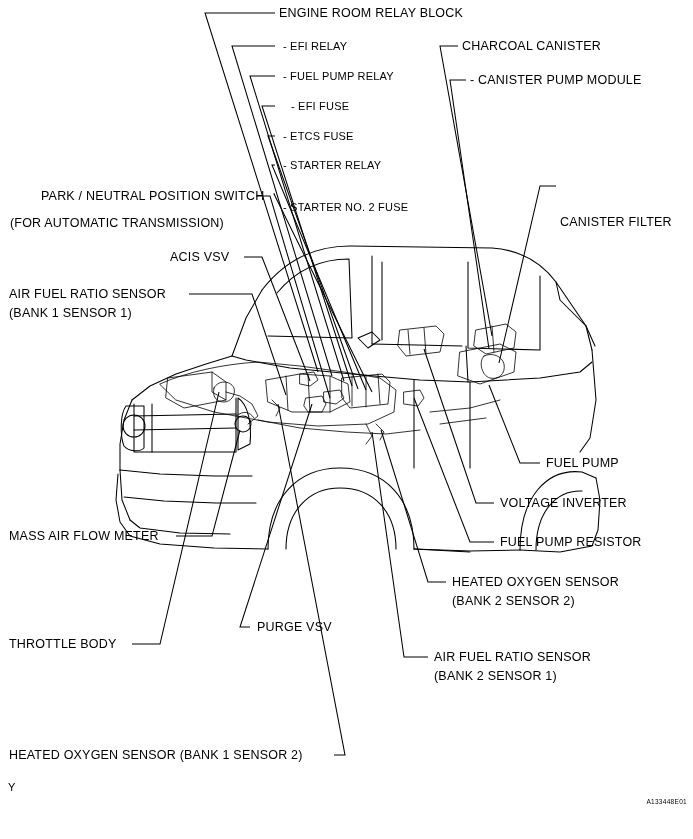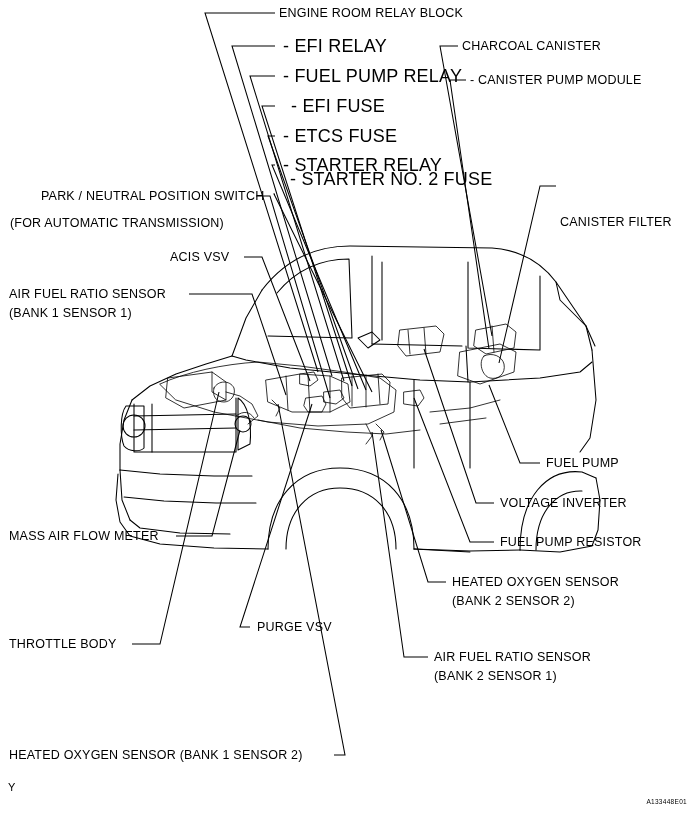--- a/index.html
+++ b/index.html
@@ -23,21 +23,21 @@
   }
   .lbl {
     position: absolute;
     font-size: 12.5px;
     line-height: 15px;
     letter-spacing: 0.2px;
     white-space: nowrap;
     color: #000;
   }
   .lbl.sub {
-    font-size: 18px;
+    font-size: 11px;
   }
   #figcode {
     position: absolute;
     right: 6px;
     bottom: 6px;
     font-size: 6.5px;
     letter-spacing: 0.3px;
     color: #000;
     font-family: "Liberation Sans", sans-serif;
   }
@@ -214,21 +214,21 @@
   <div class="lbl sub" style="left:283px; top:39px;">- EFI RELAY</div>
 
   <div class="lbl sub" style="left:283px; top:69px;">- FUEL PUMP RELAY</div>
 
   <div class="lbl sub" style="left:291px; top:99px;">- EFI FUSE</div>
 
   <div class="lbl sub" style="left:283px; top:129px;">- ETCS FUSE</div>
 
   <div class="lbl sub" style="left:283px; top:158px;">- STARTER RELAY</div>
 
-  <div class="lbl sub" style="left:283px; top:172px;margin-left:7px;">- STARTER NO. 2 FUSE</div>
+  <div class="lbl sub" style="left:283px; top:200px;">- STARTER NO. 2 FUSE</div>
 
   <div class="lbl" style="left:462px; top:39px;">CHARCOAL CANISTER</div>
 
   <div class="lbl" style="left:470px; top:73px;">- CANISTER PUMP MODULE</div>
 
   <div class="lbl" style="left:560px; top:179px;margin-top:36px;">CANISTER FILTER</div>
 
   <div class="lbl" style="left:10px; top:189px;margin-left:31px;">PARK / NEUTRAL POSITION SWITCH</div>
 
   <div class="lbl" style="left:10px; top:216px;">(FOR AUTOMATIC TRANSMISSION)</div>

